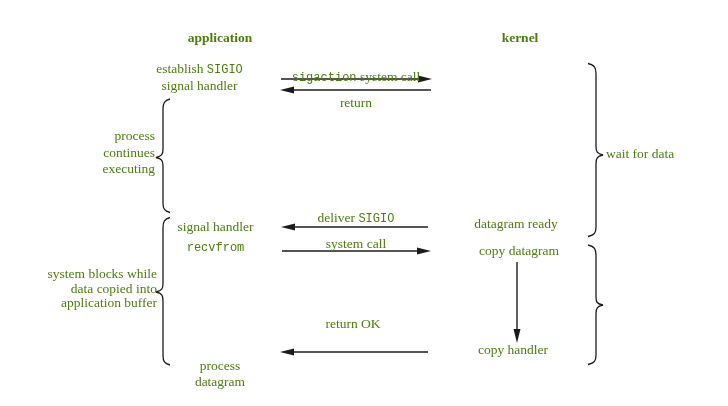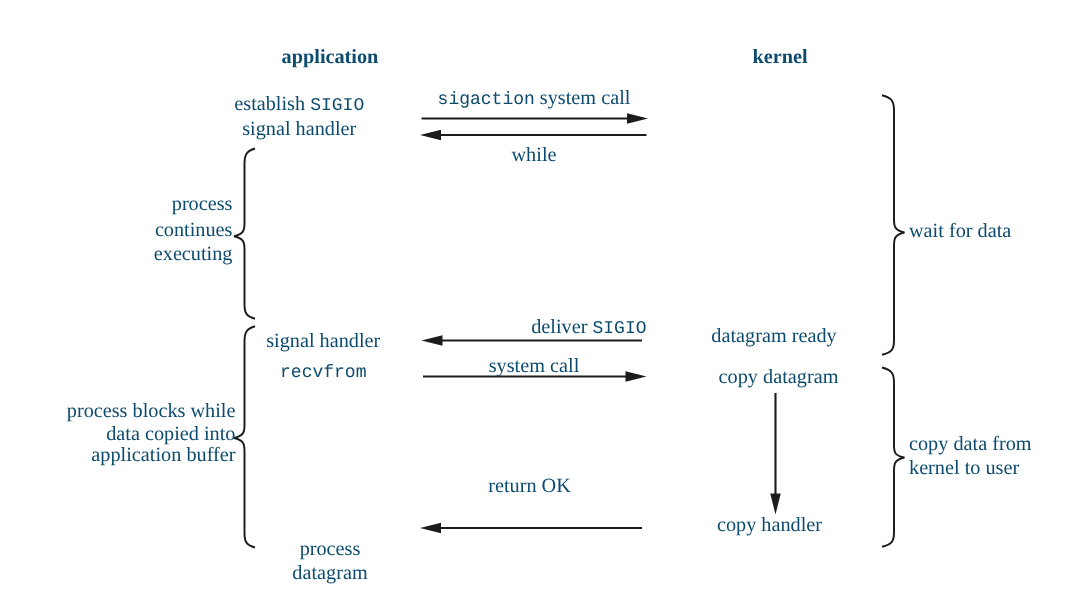--- a/index.html
+++ b/index.html
@@ -5,21 +5,21 @@
   html,body { margin:0; padding:0; background:#ffffff; }
   .canvas {
     position:relative;
     width:728px; height:406px;
     background:#ffffff;
     font-family:"Liberation Serif", serif;
     color:#1c1c1c;
     overflow:hidden;
   }
   .canvas svg { position:absolute; left:0; top:0; }
-  .t { position:absolute; font-size:13.5px; line-height:15px; color:#0c4a6e; }
+  .t { position:absolute; font-size:13.5px; line-height:15px; color:#4d7c0f; }
   .center { text-align:center; }
   .right  { text-align:right; }
   .bold   { font-weight:bold; }
   .pre    { white-space:pre-line; }
   .mono   { font-family:"Liberation Mono", monospace; font-size:12px; }
   .lh16   { line-height:16.5px; }
   .lh15   { line-height:14.5px; }
   .lh155  { line-height:15.5px; }
   .lh160  { line-height:16px; }
 </style>
@@ -78,38 +78,36 @@
   </div>
 
   <div class="t right pre lh16" style="left:55px; top:128px; width:100px;">process
 continues
 executing</div>
 
   <div class="t center" style="left:148px; top:219px; width:135px;">signal handler</div>
 
   <div class="t center mono" style="left:148px; top:241px; width:135px;">recvfrom</div>
 
-  <div class="t right pre lh15" style="left:20px; top:267px; width:137px;">process blocks while
+  <div class="t right pre lh15" style="left:20px; top:267px; width:137px;">system blocks while
 data copied into
 application buffer</div>
 
   <div class="t center pre lh160" style="left:155px; top:358px; width:130px;">process
 datagram</div>
 
   <div class="t center" style="left:450px; top:216px; width:132px;">datagram ready</div>
   <div class="t center" style="left:450px; top:243px; width:138px;">copy datagram</div>
   <div class="t center" style="left:447px; top:342px; width:132px;">copy handler</div>
 
   <div class="t" style="left:606px; top:146px;">wait for data</div>
-  <div class="t pre lh155" style="left:606px; top:288px;">copy data from
-kernel to user</div>
 
-  <div class="t center" style="left:281px; top:57px; width:150px;">
+  <div class="t center" style="left:281px; top:69px; width:150px;">
     <span class="mono">sigaction</span><span> system call</span>
   </div>
-  <div class="t center" style="left:281px; top:95px; width:150px;">while</div>
-  <div class="t center" style="left:281px; top:210px; width:150px;text-align:right;">
+  <div class="t center" style="left:281px; top:95px; width:150px;">return</div>
+  <div class="t center" style="left:281px; top:210px; width:150px;">
     <span>deliver </span><span class="mono">SIGIO</span>
   </div>
   <div class="t center" style="left:281px; top:236px; width:150px;">system call</div>
   <div class="t center" style="left:278px; top:316px; width:150px;">return OK</div>
 
 </div>
 
 </body></html>

